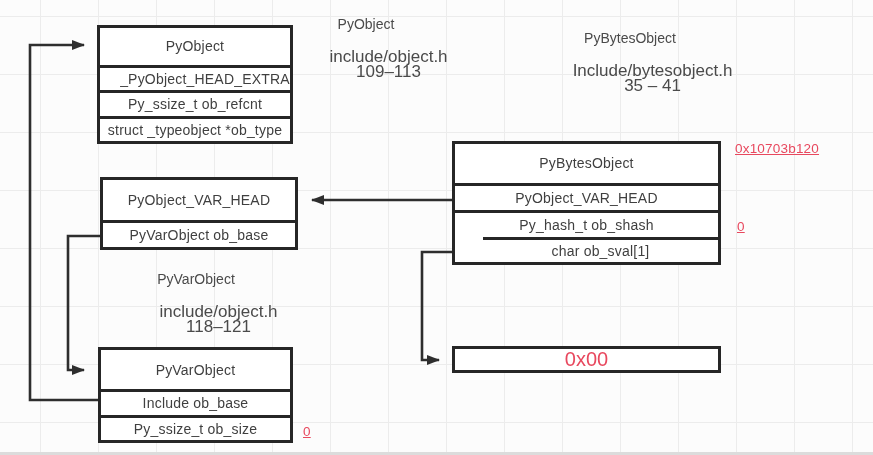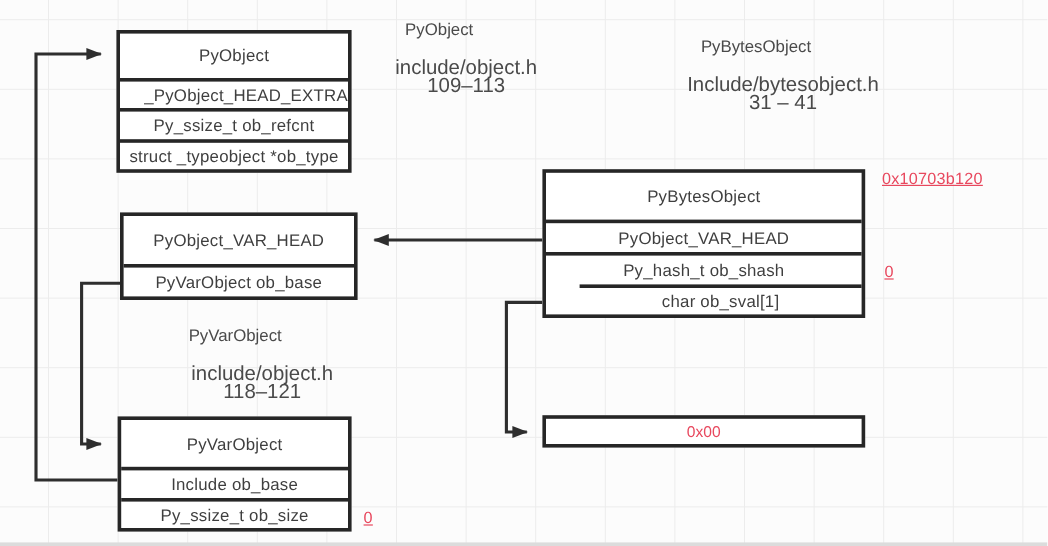--- a/index.html
+++ b/index.html
@@ -35,21 +35,21 @@
   }
   .sbox .row{
     display:flex;align-items:center;justify-content:center;
     border-top:3px solid #262626;
     font-size:14px;letter-spacing:.2px;
   }
   .vbox{
     position:absolute;box-sizing:border-box;
     background:#ffffff;border:3px solid #262626;
     display:flex;align-items:center;justify-content:center;
-    font-size:13px;
+    font-size:20px;
   }
   .lbl{
     position:absolute;display:flex;flex-direction:column;align-items:center;
     color:#4a4a4a;font-size:14px;line-height:16px;text-align:center;
   }
   .lbl .file-gap{height:17px;}
   .lbl .file, .lbl .lines{font-size:17px;line-height:15px;color:#4a4a4a;margin-left:45px;}
   .red{
     position:absolute;color:#e8485e;font-size:13.5px;letter-spacing:.2px;text-decoration:underline;
   }
@@ -108,21 +108,21 @@
     <span>PyObject</span>
     <span class="file-gap"></span>
     <span class="file">include/object.h</span>
     <span class="lines">109–113</span>
   </div>
 
   <div class="lbl" style="left:530px;top:30px;width:200px;">
     <span>PyBytesObject</span>
     <span class="file-gap"></span>
     <span class="file">Include/bytesobject.h</span>
-    <span class="lines">31 – 41</span>
+    <span class="lines">35 – 41</span>
   </div>
 
   <div class="lbl" style="left:110px;top:271px;width:172px;">
     <span>PyVarObject</span>
     <span class="file-gap"></span>
     <span class="file">include/object.h</span>
     <span class="lines">118–121</span>
   </div>
 
   <div class="red" style="left:735px;top:141px;">0x10703b120</div>

